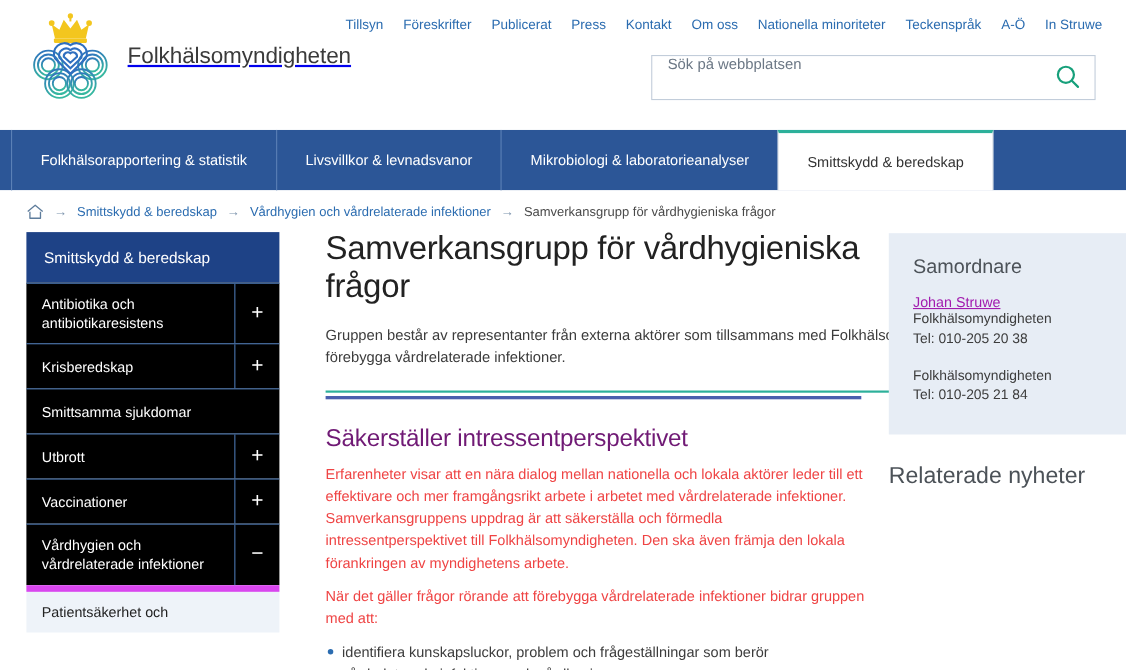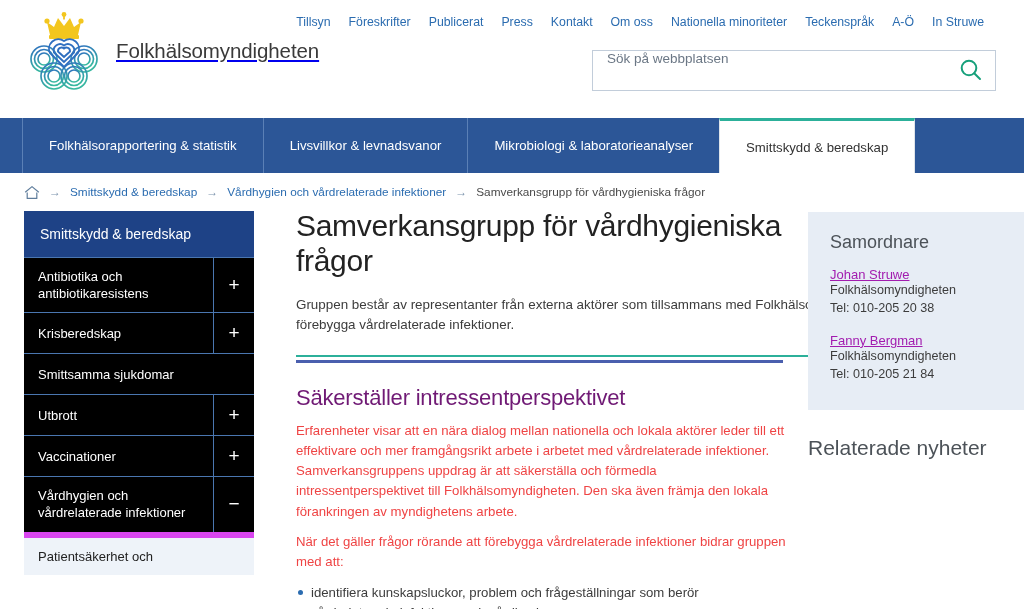--- a/index.html
+++ b/index.html
@@ -26,21 +26,21 @@
   .logo-mark { width: 80px; height: 82px; display: block; }
   .logo-word {
     font-size: 20.5px;
     color: #3a3a3a;
     letter-spacing: -0.1px;
     white-space: nowrap;
   }
 
   .top-nav {
     position: absolute;
-    right: 40px; top: 15px;
+    right: 22px; top: 15px;
     display: flex; align-items: center; gap: 18px;
   }
   .top-nav a {
     font-size: 12.3px;
     color: #2b6cb0;
     text-decoration: none;
     white-space: nowrap;
   }
 
   .search-wrap {
@@ -66,21 +66,21 @@
     border: 0; background: transparent;
     display: flex; align-items: center; justify-content: center;
     cursor: pointer;
   }
 
   
   .mainnav {
     height: 55px;
     background: #2c5697;
     display: flex;
-    padding-left: 22px;
+    padding-left: 10px;
   }
   .mainnav .tab {
     height: 55px;
     display: flex; align-items: center; justify-content: center;
     padding: 0 26px;
     font-size: 13.2px;
     color: #ffffff;
     border-left: 1px solid #5b80b6;
     white-space: nowrap;
     cursor: pointer;
@@ -396,21 +396,20 @@
       <div class="contact-box">
         <div class="contact-title">Samordnare</div>
 
         <div class="contact-group">
           <a class="contact-name" href="#">Johan Struwe</a>
           <div class="contact-line">Folkhälsomyndigheten</div>
           <div class="contact-line">Tel: 010-205 20 38</div>
         </div>
 
         <div class="contact-group">
-          <a class="contact-name" href="#">Fanny Bergman</a>
           <div class="contact-line">Folkhälsomyndigheten</div>
           <div class="contact-line">Tel: 010-205 21 84</div>
         </div>
       </div>
 
       <h2 class="related-title">Relaterade nyheter</h2>
     </aside>
 
   </div>
 </div>

